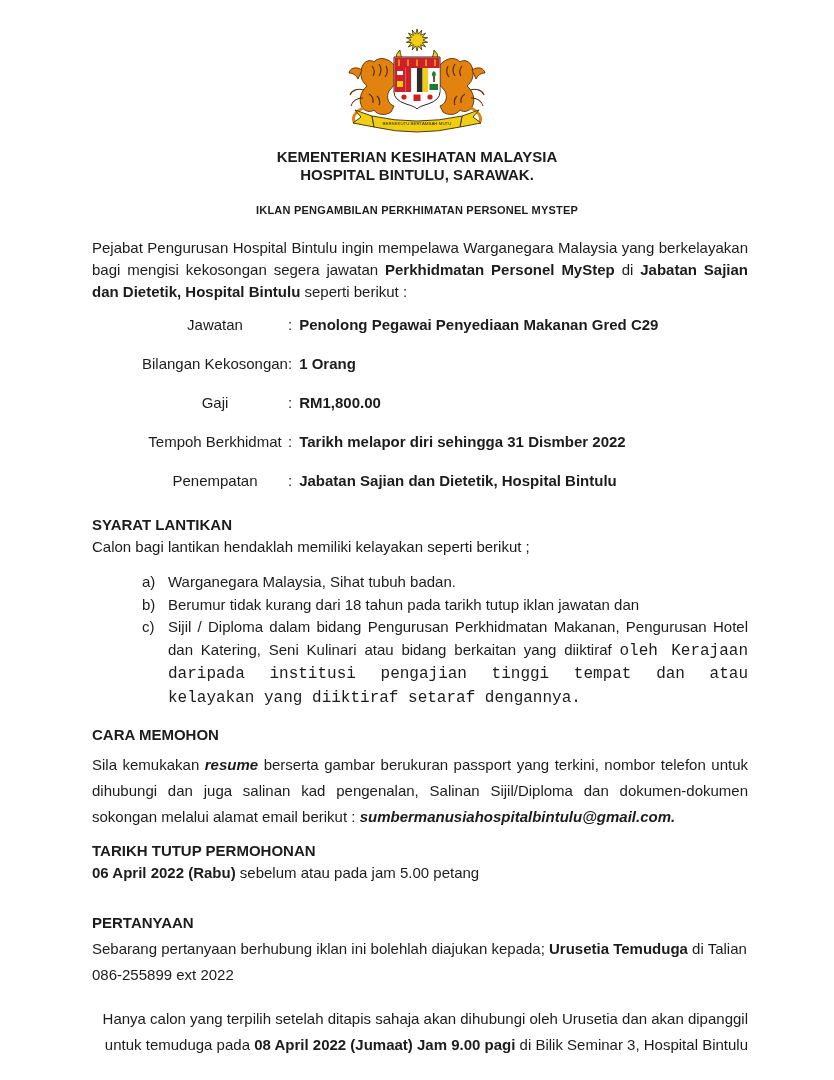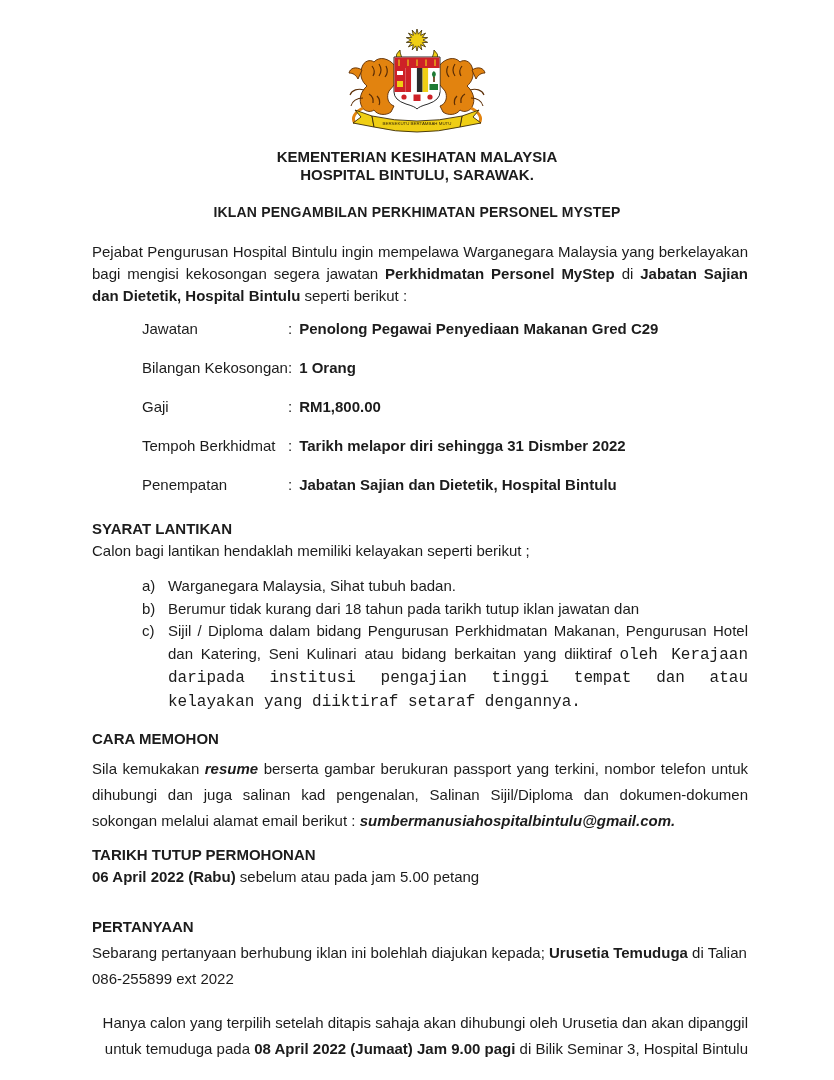--- a/index.html
+++ b/index.html
@@ -4,28 +4,28 @@
 <style>
   html,body { margin:0; padding:0; background:#ffffff; }
   .page {
     position:relative; width:834px; height:1080px; background:#ffffff;
     font-family:"Liberation Sans", sans-serif; color:#1c1c1c; overflow:hidden;
     margin:0 auto;
     border-radius:23px;
   }
   .crest { display:block; margin:26px auto 0; }
   .org { text-align:center; margin-top:10px; font-weight:bold; font-size:15px; line-height:18px; }
-  .doc-title { text-align:center; font-size:14px; font-weight:bold; margin:20px 0 0 0; letter-spacing:.2px; }
+  .doc-title { text-align:center; font-size:11px; font-weight:bold; margin:20px 0 0 0; letter-spacing:.2px; }
   .content { padding:0 86px 0 92px; font-size:15px; }
   .justify { text-align:justify; }
   .intro { margin:21px 0 0; line-height:22px; }
   .fields { margin-top:11px; }
   .frow { display:flex; padding-left:50px; line-height:22px; }
   .frow + .frow { margin-top:17px; }
-  .flabel { width:146px; flex:none; }
+  .flabel { width:146px; flex:none;text-align:center; }
   .fsep { margin-right:7px; }
   .fvalue { font-weight:bold; }
   .sec-heading { font-weight:bold; line-height:22px; margin:22px 0 0; }
   .lead { line-height:22px; margin:0; }
   .req-list { margin-top:13px; }
   .req { display:flex; padding-left:50px; line-height:22.5px; }
   .req-marker { width:26px; flex:none; }
   .req-text { flex:1; }
   .serif { font-family:Liberation Mono, monospace; font-size:16px; }
   .cara-p { margin:6px 0 0; line-height:26px; }

